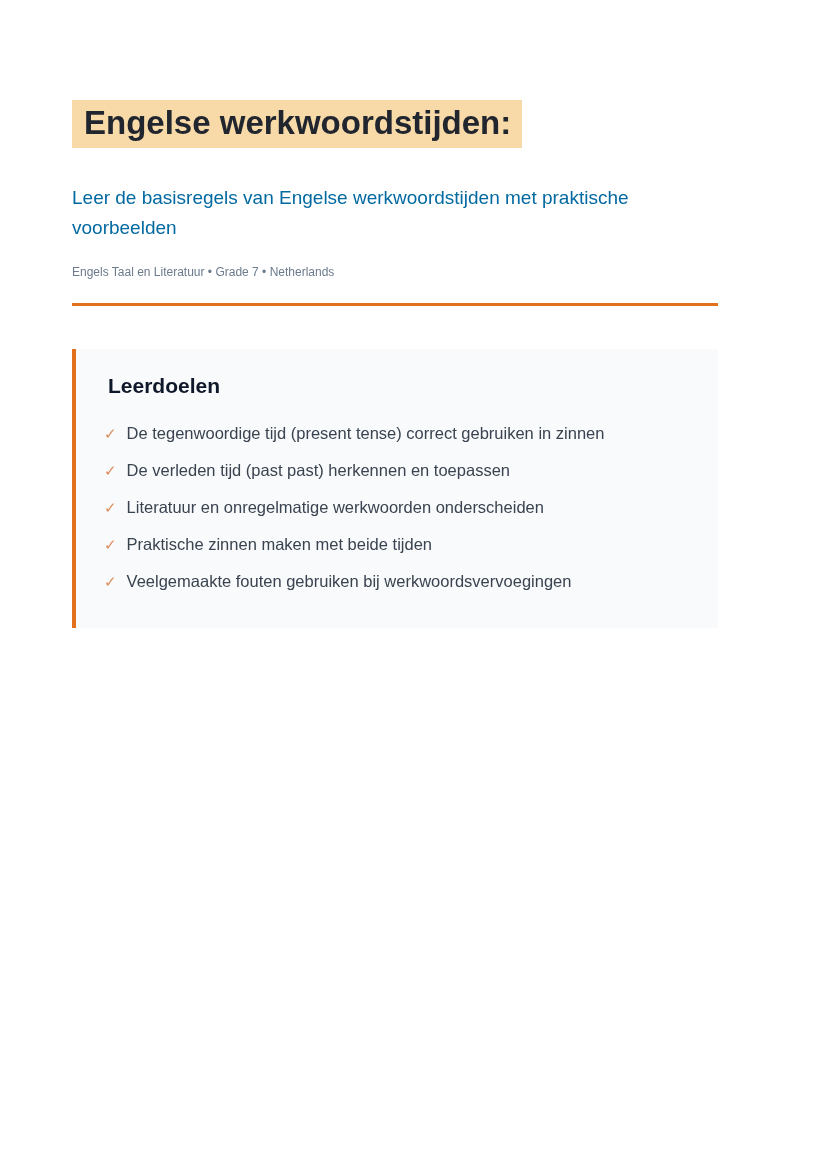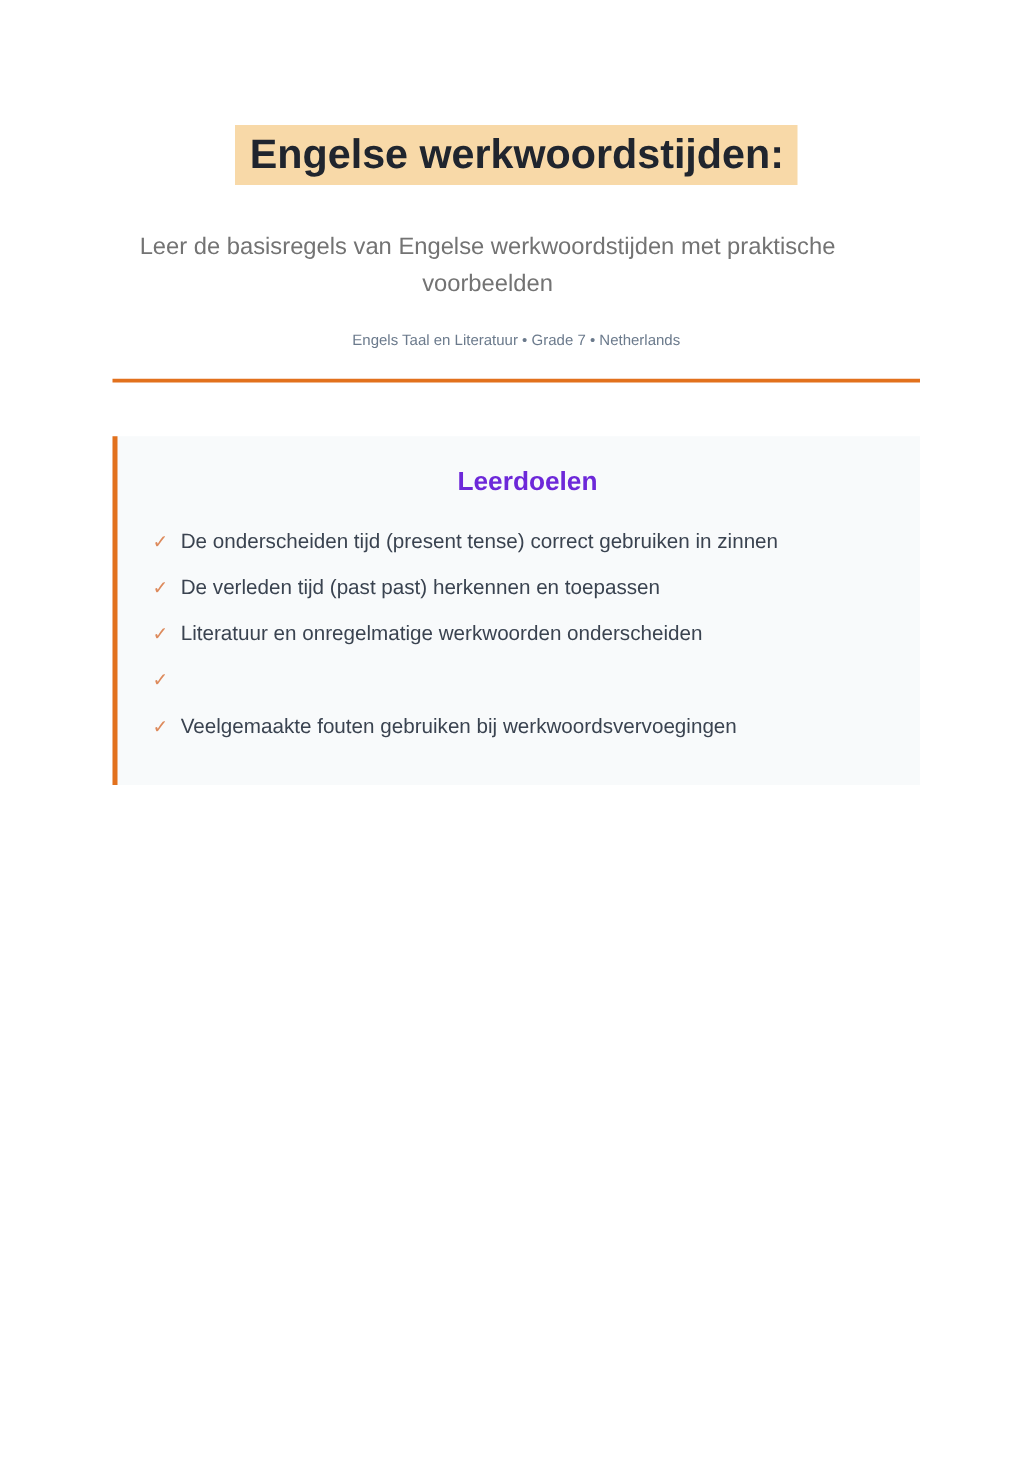--- a/index.html
+++ b/index.html
@@ -12,22 +12,21 @@
     width: 828px;
     height: 1171px;
     font-family: "Liberation Sans", sans-serif;
     color: #1f2430;
     overflow: hidden;
   }
   .page {
     width: 828px;
     height: 1171px;
     background: #ffffff;
-    padding: 100px 92px 0 90px;
-    text-align: center;
+    padding: 100px 92px 0 72px;
   }
   
   h1.doc-title {
     margin: 0;
     padding: 0;
     font-size: 33px;
     font-weight: 700;
     color: #20252e;
     line-height: 1;
   }
@@ -35,21 +34,21 @@
     display: inline-block;
     background: #f8d9a8;
     padding: 6px 11px 9px 12px;
     margin: 0 0 12px 0;
   }
   
   .doc-subtitle {
     margin: 23px 0 0 0;
     font-size: 19px;
     line-height: 30px;
-    color: #737373;
+    color: #0369a1;
     max-width: 600px;
   }
   
   .doc-meta {
     margin: 22px 0 0 0;
     font-size: 12px;
     color: #6b7a8c;
   }
   
   .divider {
@@ -60,24 +59,24 @@
   }
   
   .goals-card {
     margin-top: 43px;
     width: 646px;
     background: #f8fafb;
     border-left: 4px solid #e2711d;
     padding: 25px 28px 28px 28px;
   }
   .goals-heading {
-    margin: 0 0 17px 14px;
+    margin: 0 0 17px 4px;
     font-size: 21px;
     font-weight: 700;
-    color: #6d28d9;
+    color: #0f172a;
   }
   .goals-list {
     list-style: none;
     margin: 0;
     padding: 0;
   }
   .goals-list li {
     display: flex;
     align-items: flex-start;
     padding: 7px 0 7px 0;
@@ -108,35 +107,36 @@
 
   <hr class="divider">
 
   <div class="goals-card">
     <h2 class="goals-heading">Leerdoelen</h2>
 
     <ul class="goals-list">
 
         <li>
           <span class="check-icon">✓</span>
-          <span>De onderscheiden tijd (present tense) correct gebruiken in zinnen</span>
+          <span>De tegenwoordige tijd (present tense) correct gebruiken in zinnen</span>
         </li>
 
         <li>
           <span class="check-icon">✓</span>
           <span>De verleden tijd (past past) herkennen en toepassen</span>
         </li>
 
         <li>
           <span class="check-icon">✓</span>
           <span>Literatuur en onregelmatige werkwoorden onderscheiden</span>
         </li>
 
         <li>
           <span class="check-icon">✓</span>
+          <span>Praktische zinnen maken met beide tijden</span>
         </li>
 
         <li>
           <span class="check-icon">✓</span>
           <span>Veelgemaakte fouten gebruiken bij werkwoordsvervoegingen</span>
         </li>
       </ul>
   </div>
 
 </div>

